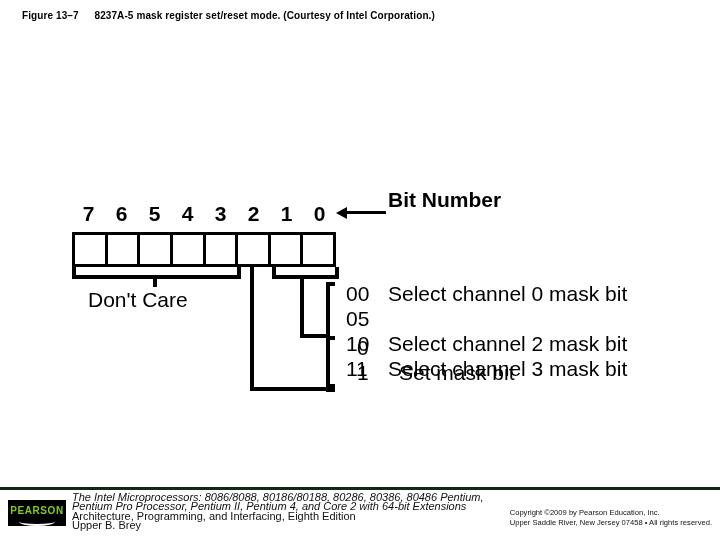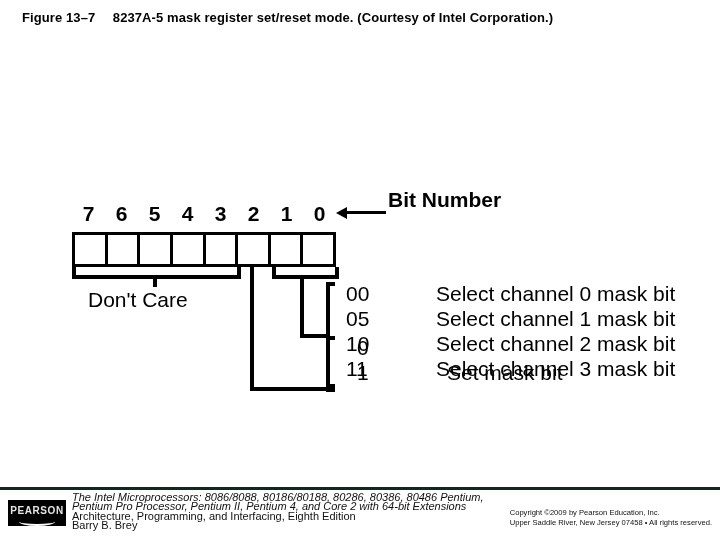--- a/index.html
+++ b/index.html
@@ -15,21 +15,21 @@
     font-family: "Liberation Sans", sans-serif;
     color: #000000;
   }
 
   
   #figure-title {
     position: absolute;
     left: 22px;
     top: 10px;
     width: 690px;
-    font-size: 13px;
+    font-size: 10px;
     font-weight: bold;
     letter-spacing: 0.1px;
     white-space: nowrap;
   }
   #figure-title .caption-body { font-weight: bold; }
 
   
   #figure-area {
     position: absolute;
     left: 0;
@@ -111,21 +111,20 @@
   
   .option-group {
     position: absolute;
   }
   .option-row {
     display: flex;
     align-items: baseline;
     height: 25px;
     white-space: nowrap;
     font-size: 21px;
-    gap: 48px;
   }
   .option-code {
     width: 42px;
     text-align: left;
     padding-left: 2px;
   }
   .option-code.narrow { padding-left: 13px; }
   .option-text { }
 
   
@@ -147,21 +146,21 @@
     height: 3px;
     background: #0d2b17;
   }
   #pearson-logo {
     position: absolute;
     left: 8px;
     top: 500px;
     width: 58px;
     height: 26px;
     background: #000;
-    color: #e5e5e5;
+    color: #84cc16;
     text-align: center;
   }
   #pearson-logo .pearson-word {
     display: block;
     font-size: 10px;
     font-weight: bold;
     letter-spacing: 0.6px;
     margin-top: 5px;
   }
   #pearson-logo .pearson-swoosh {
@@ -241,21 +240,20 @@
   <div class="hline" style="left:300px; top:274px; width:28px;"></div>
 
   <div class="sq-bracket" style="left:326px; top:222px; height:106px;"></div>
   <div class="option-group" style="left:344px; top:222px;">
     <div class="option-row">
       <span class="option-code">00</span>
       <span class="option-text">Select channel 0 mask bit</span>
     </div>
     <div class="option-row">
       <span class="option-code">05</span>
-      <span class="option-text">Select channel 1 mask bit</span>
     </div>
     <div class="option-row">
       <span class="option-code">10</span>
       <span class="option-text">Select channel 2 mask bit</span>
     </div>
     <div class="option-row">
       <span class="option-code">11</span>
       <span class="option-text">Select channel 3 mask bit</span>
     </div>
   </div>
@@ -277,19 +275,19 @@
 
 <div id="pearson-logo">
   <span class="pearson-word">PEARSON</span>
   <span class="pearson-swoosh"></span>
 </div>
 
 <div id="book-credits">
   <div class="italic">The Intel Microprocessors: 8086/8088, 80186/80188, 80286, 80386, 80486 Pentium,</div>
   <div class="italic">Pentium Pro Processor, Pentium II, Pentium 4, and Core 2 with 64-bit Extensions</div>
   <div>Architecture, Programming, and Interfacing, Eighth Edition</div>
-  <div>Barry B. Brey</div>
+  <div>Upper B. Brey</div>
 </div>
 
 <div id="copyright-block">
   <div>Copyright ©2009 by Pearson Education, Inc.</div>
   <div>Upper Saddle River, New Jersey 07458 • All rights reserved.</div>
 </div>
 
 </body></html>

